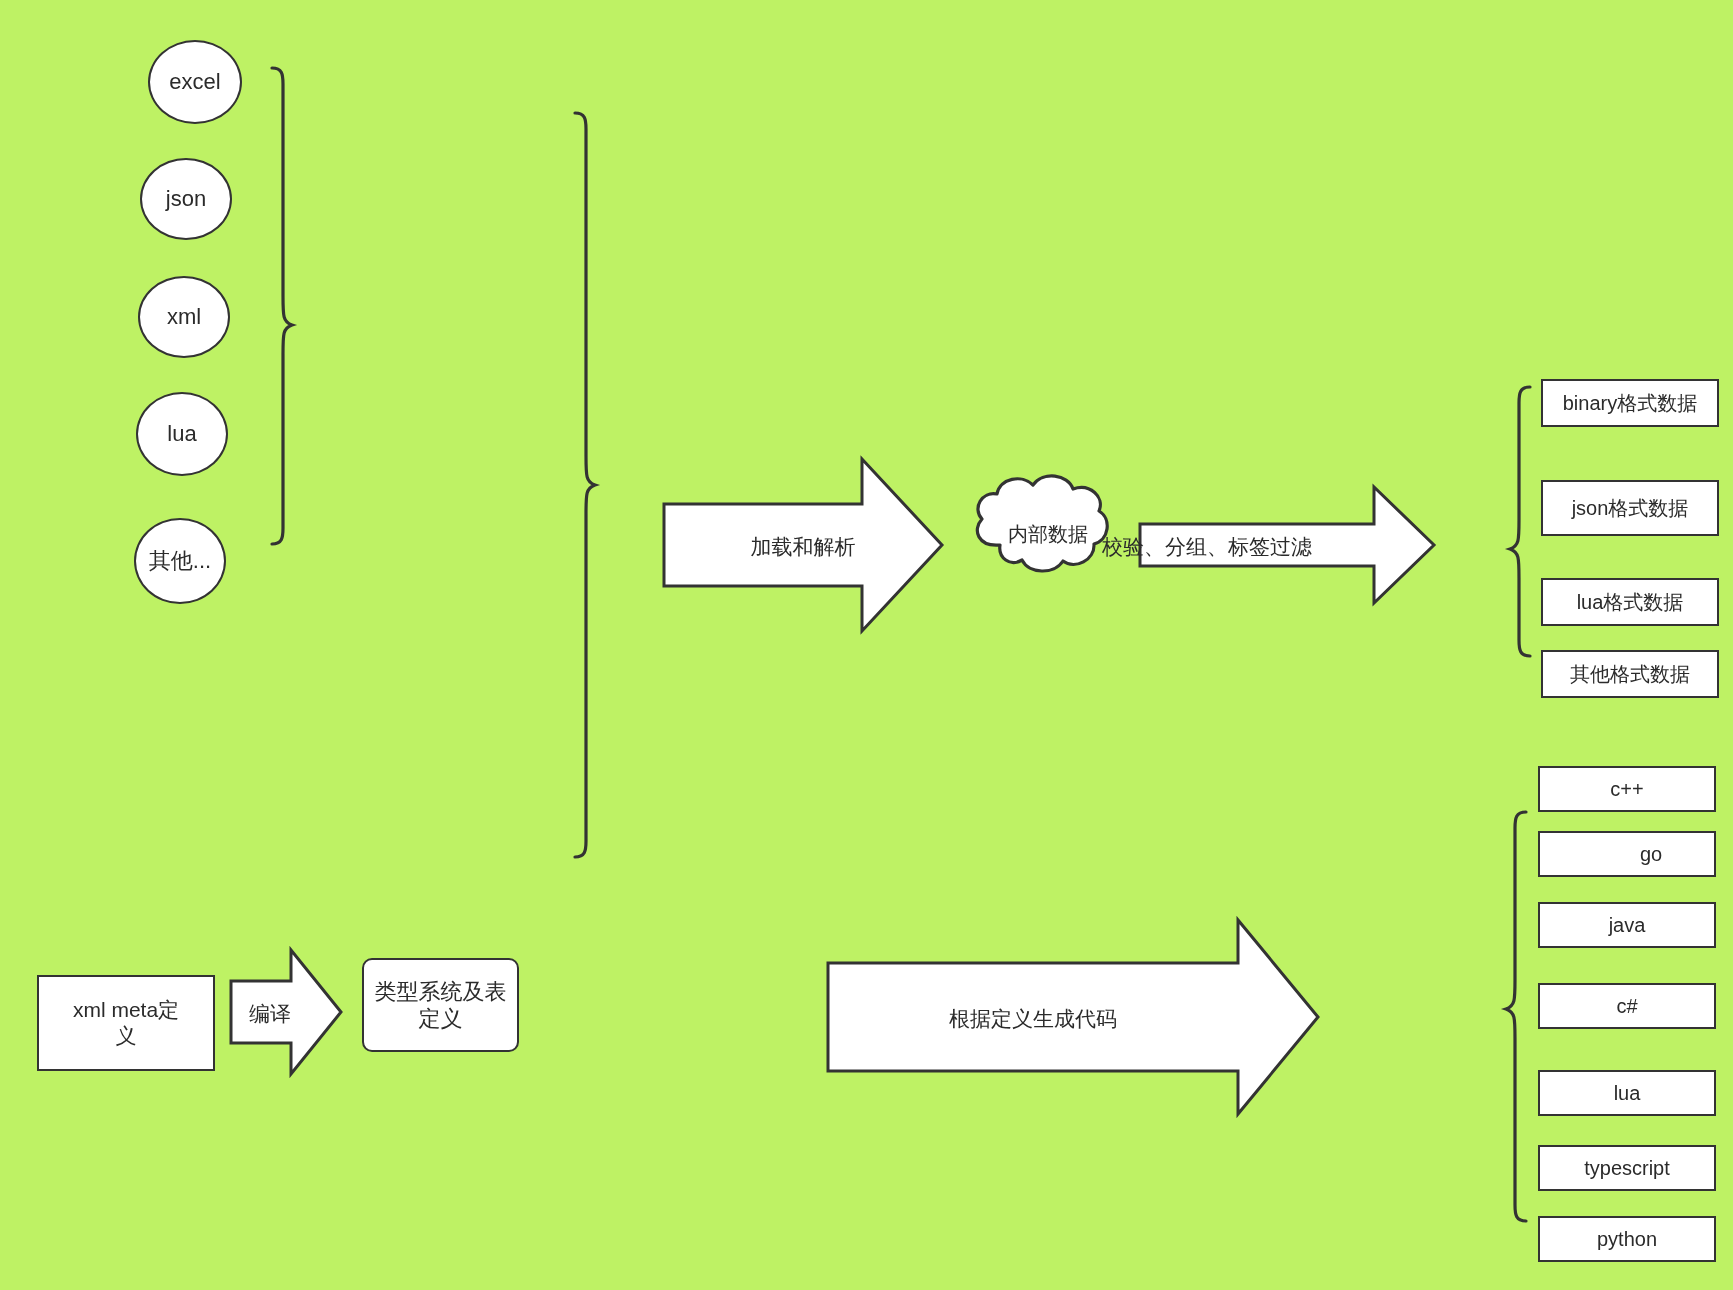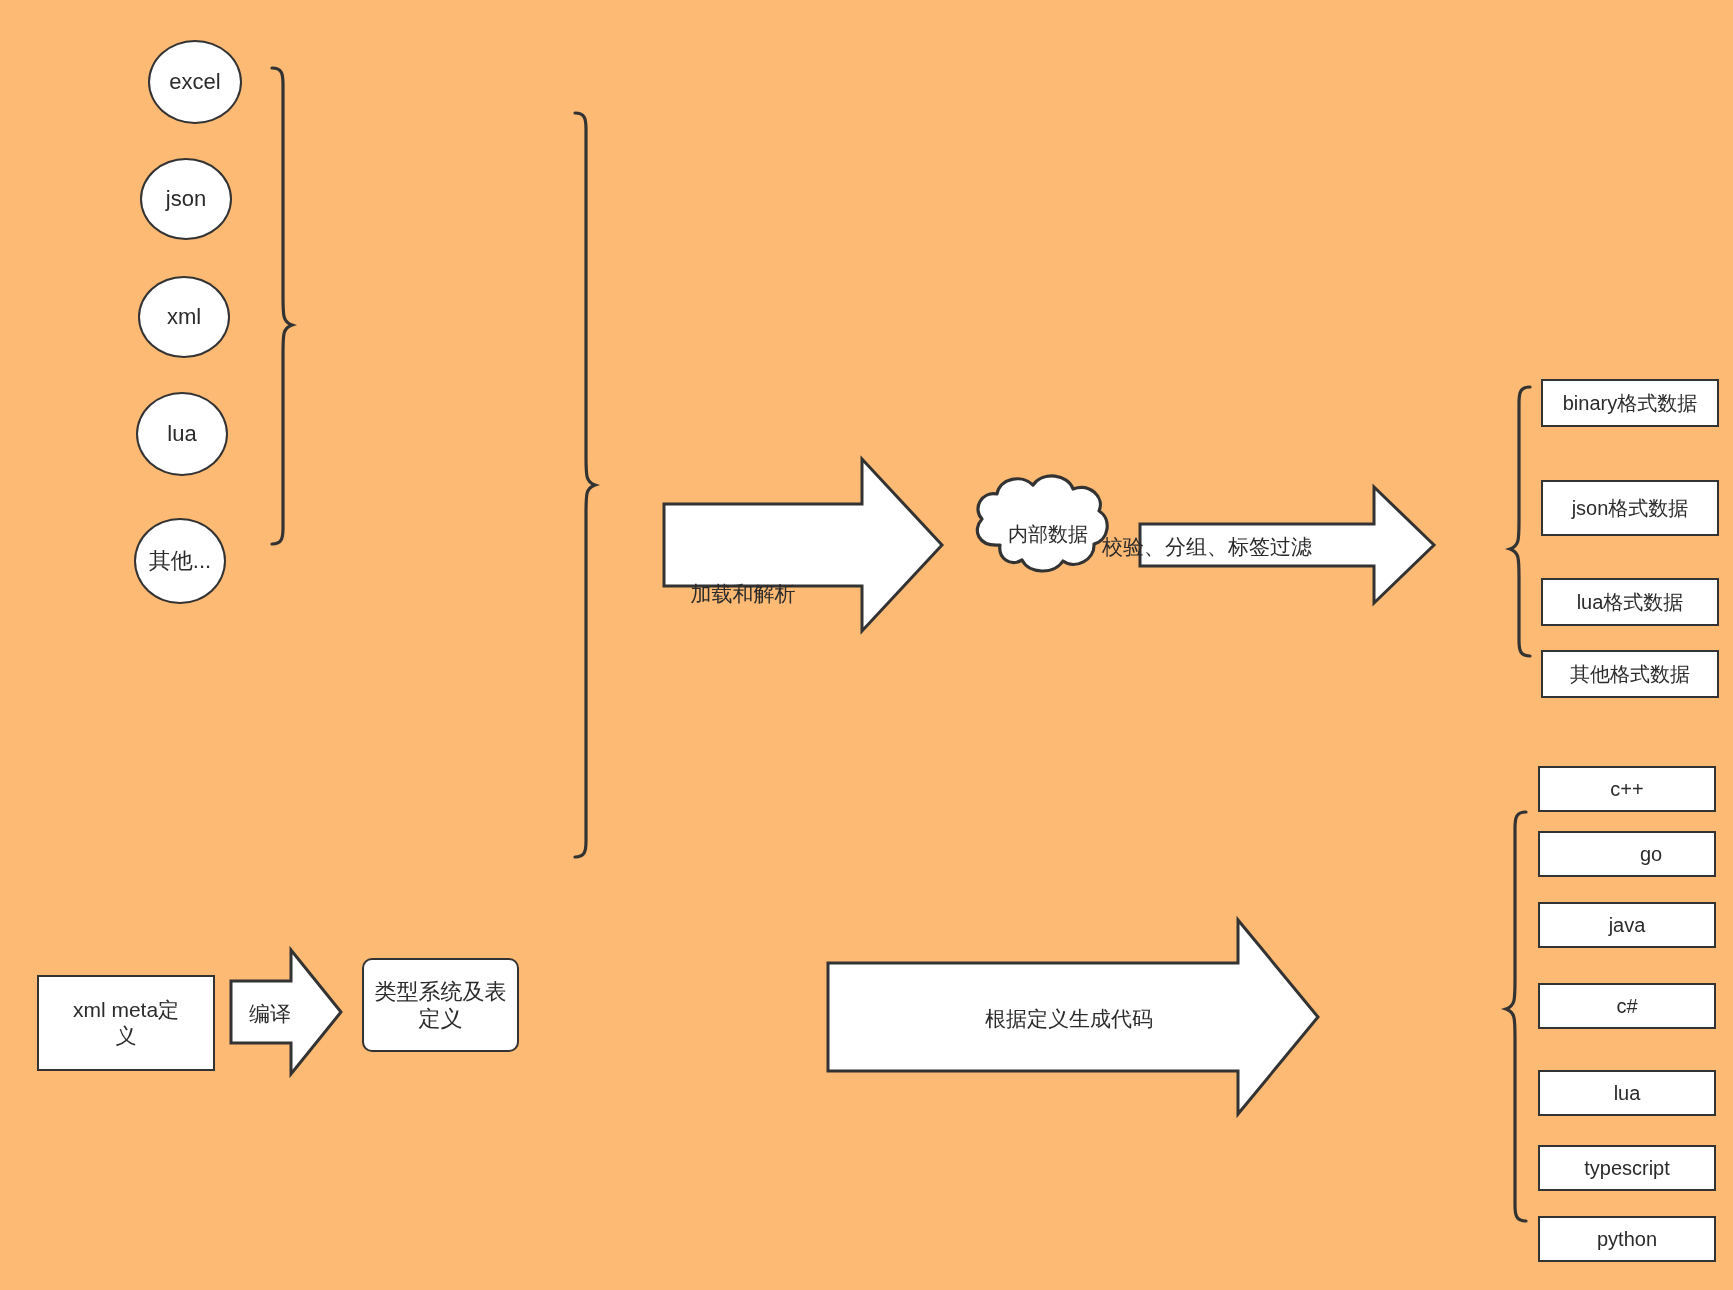--- a/index.html
+++ b/index.html
@@ -4,21 +4,21 @@
 <style>
   html, body {
     margin: 0;
     padding: 0;
     background: #ffffff;
   }
   #canvas {
     position: relative;
     width: 1733px;
     height: 1290px;
-    background: #fdba74;
+    background: #bef264;
     font-family: "Liberation Sans", "DejaVu Sans", sans-serif;
     overflow: hidden;
   }
   .node {
     position: absolute;
     box-sizing: border-box;
     display: flex;
     align-items: center;
     justify-content: center;
     text-align: center;
@@ -169,33 +169,33 @@
 
   <div class="arrow-label" style="left:238px; top:1000px; width:64px;">
     <span>编译</span>
   </div>
 
   <div class="node rounded" style="left:362px; top:958px; width:157px; height:94px;">
     <span>类型系统及表
 定义</span>
   </div>
 
-  <div class="arrow-label" style="left:644px; top:533px; width:198px;margin-top:47px;">
+  <div class="arrow-label" style="left:704px; top:533px; width:198px;">
     <span>加载和解析</span>
   </div>
 
   <div class="arrow-label" style="left:993px; top:521px; width:110px; font-size:20px;">
     <span>内部数据</span>
   </div>
 
   <div class="arrow-label" style="left:1090px; top:533px; width:234px;">
     <span>校验、分组、标签过滤</span>
   </div>
 
-  <div class="arrow-label" style="left:828px; top:1005px; width:410px;padding-left:36px;">
+  <div class="arrow-label" style="left:828px; top:1005px; width:410px;">
     <span>根据定义生成代码</span>
   </div>
 
   <div class="node outbox" style="left:1541px; top:379px; width:178px; height:48px;">
     <span>binary格式数据</span>
   </div>
 
   <div class="node outbox" style="left:1541px; top:480px; width:178px; height:56px;">
     <span>json格式数据</span>
   </div>

